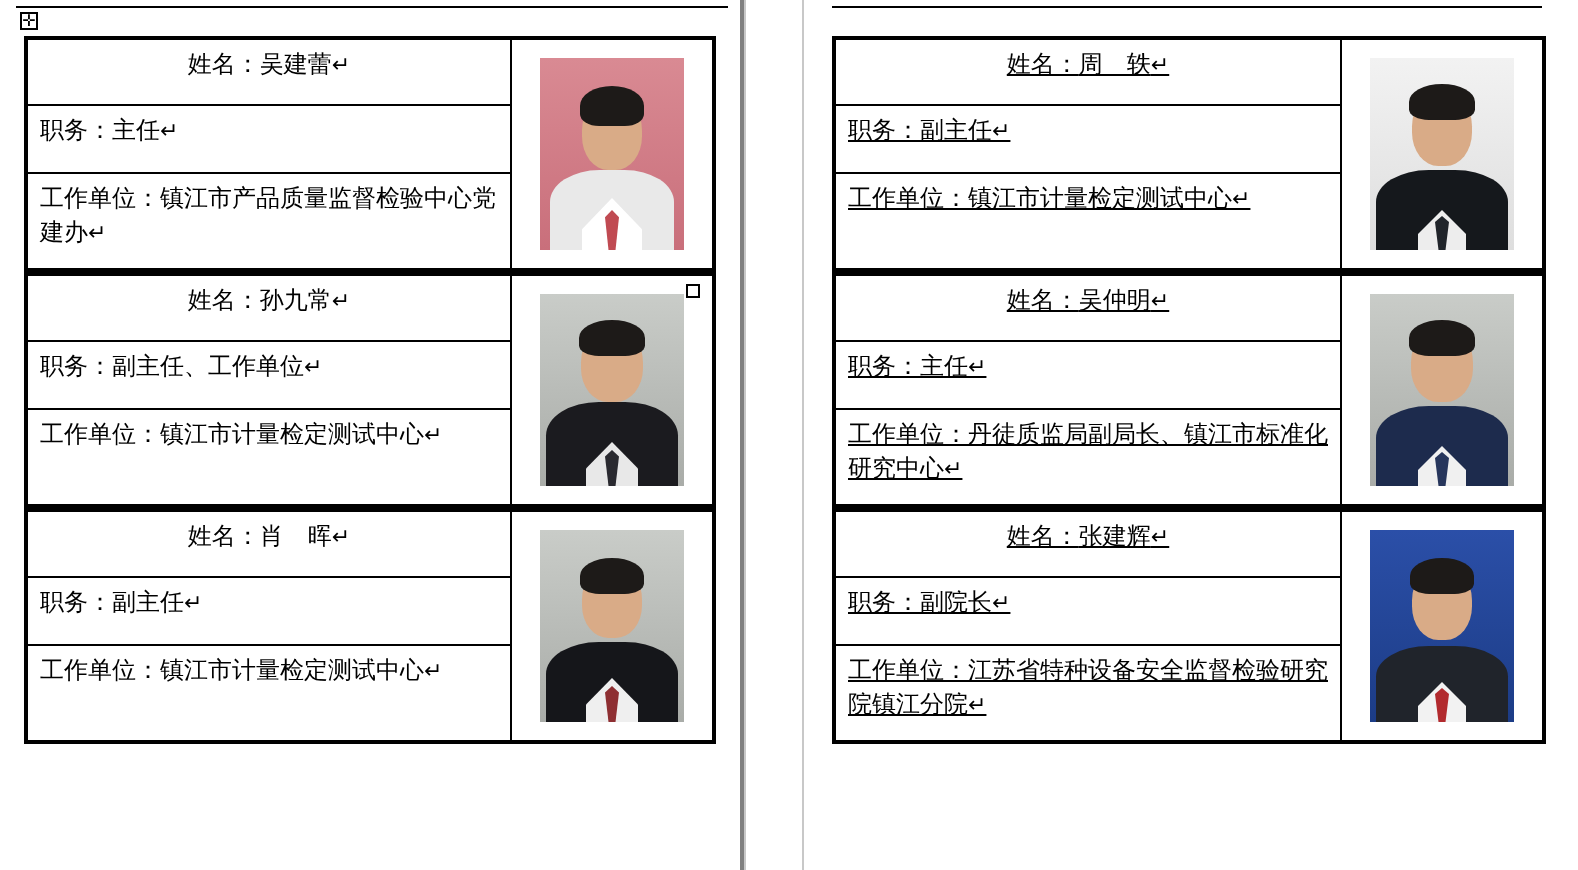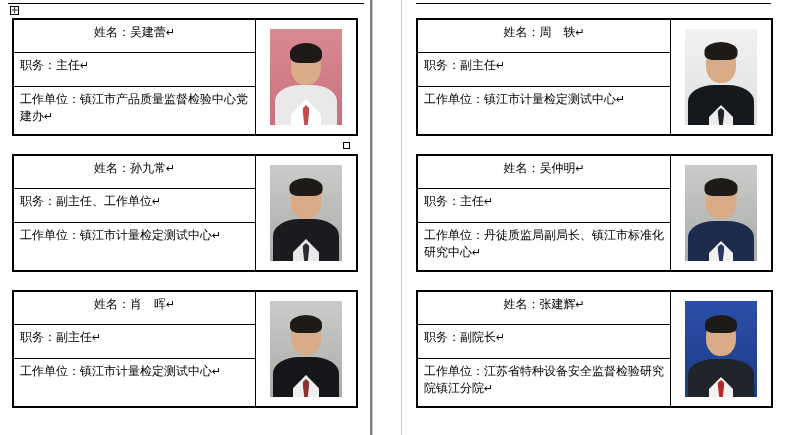--- a/index.html
+++ b/index.html
@@ -36,20 +36,21 @@
   .gutter {
     width: 28px;
     background: #ffffff;
     border-left: 1px solid #c8c8c8;
     border-right: 1px solid #c8c8c8;
     height: 435px;
   }
   .page-right {
     width: 385px;
     padding: 6px 14px 0 14px;
+    text-decoration: underline;
   }
   
   .page-top-rule {
     position: absolute;
     top: 3px;
     left: 10px;
     right: 10px;
     border-top: 1px solid #000000;
     height: 0;
   }
@@ -76,21 +77,20 @@
     height: 7px;
     border: 1px solid #000000;
     background: #ffffff;
     box-sizing: border-box;
   }
 
   .card {
     border: 1px solid #000000;
     border-collapse: collapse;
     width: 100%;
-    margin-bottom: 18px;
     background: #ffffff;
     box-sizing: border-box;
   }
   .card table {
     border-collapse: collapse;
     width: 100%;
   }
   .card td {
     border: 1px solid #000000;
     vertical-align: top;

